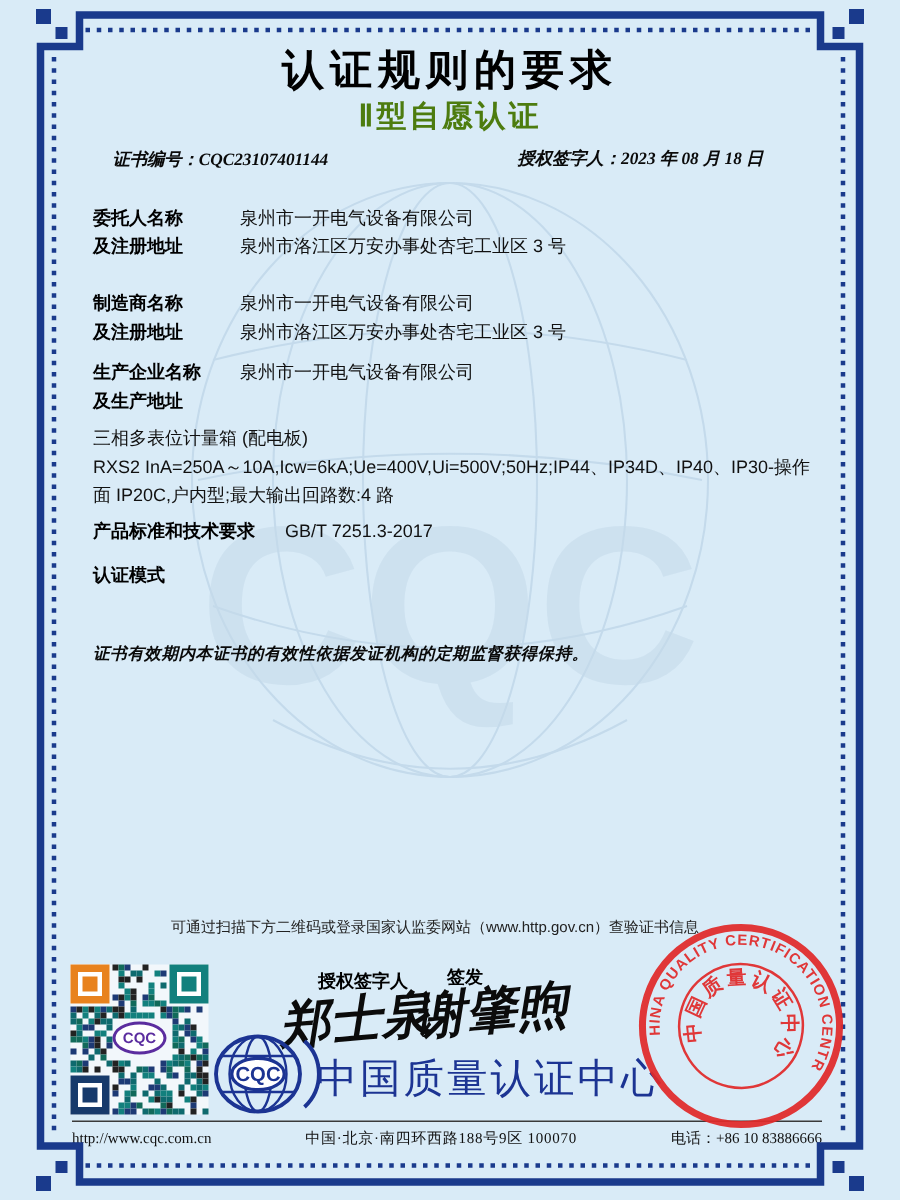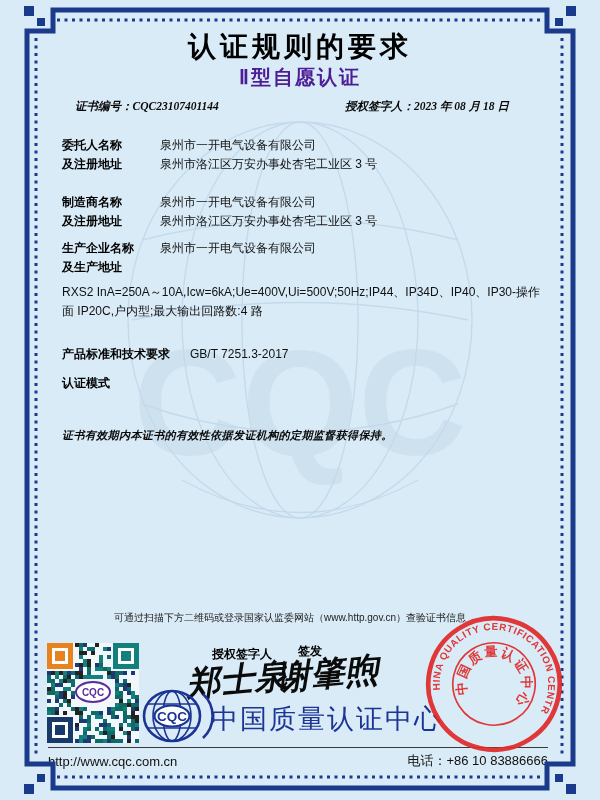--- a/index.html
+++ b/index.html
@@ -6,21 +6,21 @@
   body{width:600px;height:800px;overflow:hidden;background:#d9ebf7;font-family:"Liberation Sans",sans-serif;}
   .page{position:relative;width:600px;height:800px;background:#d9ebf7;overflow:hidden;}
   svg{display:block;}
 
   
   .border-svg{position:absolute;left:0;top:0;z-index:5;pointer-events:none;}
   .watermark{position:absolute;left:0;top:0;z-index:1;pointer-events:none;}
 
   
   .title{position:absolute;top:28px;left:0;width:100%;text-align:center;font-size:28px;font-weight:bold;letter-spacing:4px;color:#000;z-index:3;}
-  .subtitle{position:absolute;top:64px;left:0;width:100%;text-align:center;font-size:20px;font-weight:600;letter-spacing:2px;color:#4c1d95;z-index:3;}
+  .subtitle{position:absolute;top:64px;left:0;width:100%;text-align:center;font-size:20px;font-weight:600;letter-spacing:2px;color:#4d7c0f;z-index:3;}
   .kai{font-family:"Liberation Serif",serif;font-style:italic;font-weight:bold;color:#0a0a0a;}
   .cert-no{position:absolute;top:99px;left:75px;font-size:11.5px;z-index:3;}
   .dates{position:absolute;top:97px;left:345px;font-size:11.5px;line-height:19px;z-index:3;}
 
   
   .group{position:absolute;left:62px;right:58px;display:flex;z-index:3;}
   .glabel{width:98px;flex-shrink:0;font-weight:bold;font-size:12px;line-height:19px;color:#000;}
   .gvalue{flex:1;font-size:12px;line-height:19px;color:#111;}
   .note{position:absolute;left:62px;font-size:11px;letter-spacing:0.4px;z-index:3;}
 
@@ -36,21 +36,21 @@
 
   .sig-label{position:absolute;font-size:12px;font-weight:bold;color:#000;z-index:3;}
   .signature{position:absolute;font-family:"DejaVu Serif",serif;font-style:italic;font-weight:bold;font-size:34px;color:#0b0b0b;transform:rotate(-5deg);z-index:3;white-space:nowrap;}
   .org-name{position:absolute;left:211px;top:701px;font-size:27px;font-weight:500;letter-spacing:2px;color:#1c3493;z-index:3;white-space:nowrap;}
   .logo-svg{position:absolute;left:141px;top:687px;z-index:3;}
   .seal-svg{position:absolute;left:421px;top:611px;z-index:6;transform:rotate(12deg);opacity:0.93;}
   .seal-text{font-family:"Liberation Sans",sans-serif;}
 
   
   .footer-rule{position:absolute;left:48px;top:747px;width:500px;height:1px;background:#3a3a3a;z-index:3;}
-  .footer{position:absolute;left:48px;top:752px;width:500px;display:flex;justify-content:space-between;align-items:center;font-family:Liberation Sans, sans-serif;font-size:13px;color:#111;z-index:3;}
+  .footer{position:absolute;left:48px;top:752px;width:500px;display:flex;justify-content:space-between;align-items:center;font-family:Liberation Serif, serif;font-size:10px;color:#111;z-index:3;}
   .footer .mid{letter-spacing:0.5px;}
 </style>
 </head>
 <body>
 
 <div class="page">
 
   <svg class="watermark" width="600" height="800" viewBox="0 0 600 800">
     <g stroke="#bdd5e8" stroke-width="1.4" fill="none" opacity="0.75">
       <ellipse cx="300" cy="320" rx="172" ry="198"></ellipse>
@@ -121,20 +121,21 @@
       <div>生产企业名称</div>
       <div>及生产地址</div>
     </div>
     <div class="gvalue">
       <div>泉州市一开电气设备有限公司</div>
     </div>
   </div>
 
   <div class="group" style="top:283px;">
     <div class="gvalue">
+      <div>三相多表位计量箱 (配电板)</div>
       <div>RXS2 InA=250A～10A,Icw=6kA;Ue=400V,Ui=500V;50Hz;IP44、IP34D、IP40、IP30-操作面 IP20C,户内型;最大输出回路数:4 路</div>
     </div>
   </div>
 
   <div class="group" style="top:345px;">
     <div class="glabel" style="width:128px;">产品标准和技术要求</div>
     <div class="gvalue">GB/T 7251.3-2017</div>
   </div>
 
   <div class="group" style="top:374px;">
@@ -388,16 +389,17 @@
       <textPath href="#ringPath" startOffset="50%" text-anchor="middle">CHINA  QUALITY  CERTIFICATION  CENTRE</textPath>
     </text>
     <text class="seal-text" font-size="12.5" font-weight="bold" letter-spacing="2" fill="#e12a2a">
       <textPath href="#innerPath" startOffset="50%" text-anchor="middle">中国质量认证中心</textPath>
     </text>
   </svg>
 
   <div class="footer-rule"></div>
   <div class="footer">
     <span>http://www.cqc.com.cn</span>
+    <span class="mid">中国·北京·南四环西路188号9区  100070</span>
     <span><span>电话：</span><span>+86 10 83886666</span></span>
   </div>
 
 </div>
 
 </body></html>

